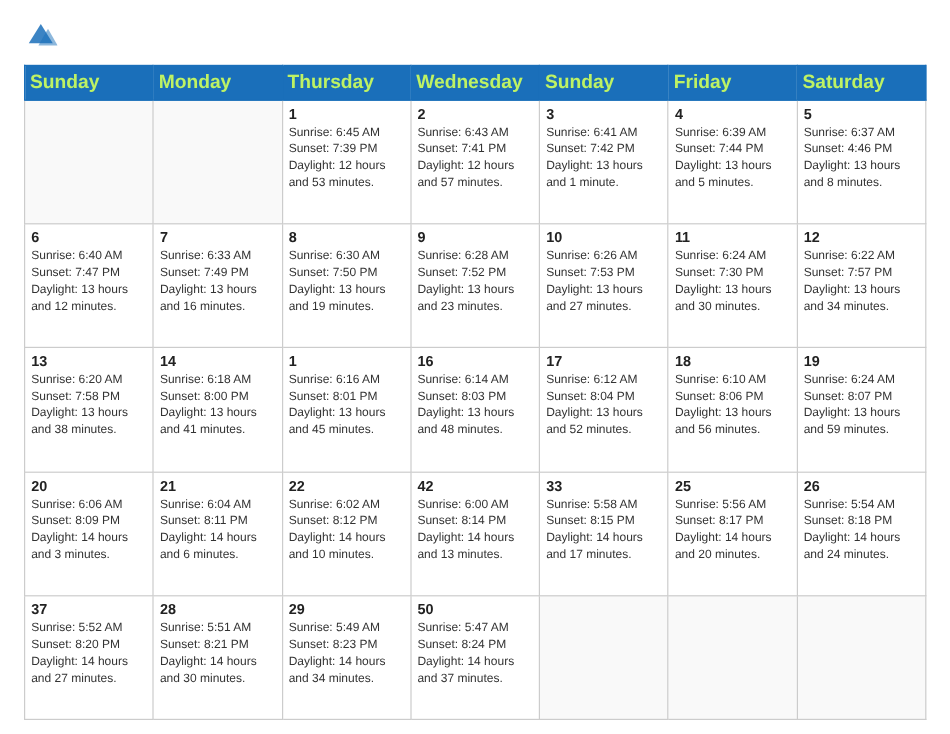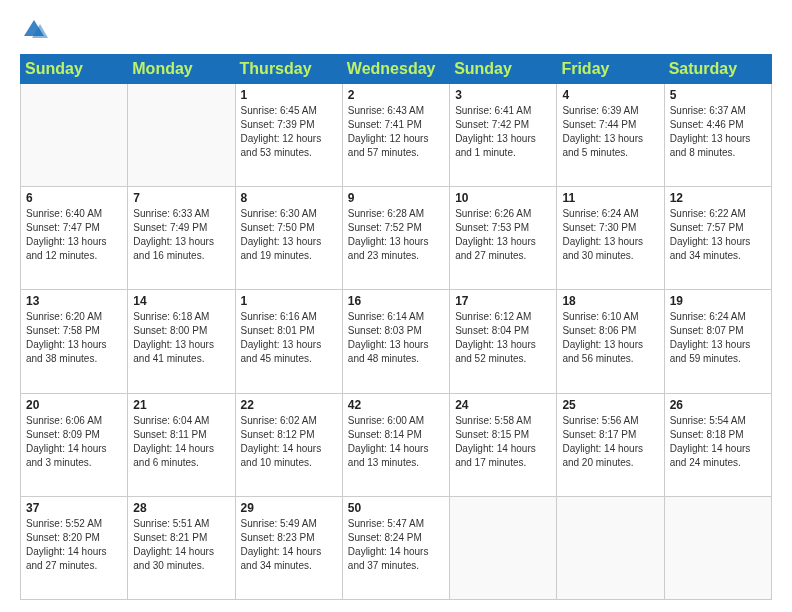--- a/index.html
+++ b/index.html
@@ -274,21 +274,21 @@
 Sunset: 8:12 PM
 Daylight: 14 hours and 10 minutes.</div>
           </td>
           <td>
             <div class="day-number">42</div>
             <div class="day-info">Sunrise: 6:00 AM
 Sunset: 8:14 PM
 Daylight: 14 hours and 13 minutes.</div>
           </td>
           <td>
-            <div class="day-number">24</div>
+            <div class="day-number">33</div>
             <div class="day-info">Sunrise: 5:58 AM
 Sunset: 8:15 PM
 Daylight: 14 hours and 17 minutes.</div>
           </td>
           <td>
             <div class="day-number">25</div>
             <div class="day-info">Sunrise: 5:56 AM
 Sunset: 8:17 PM
 Daylight: 14 hours and 20 minutes.</div>
           </td>

